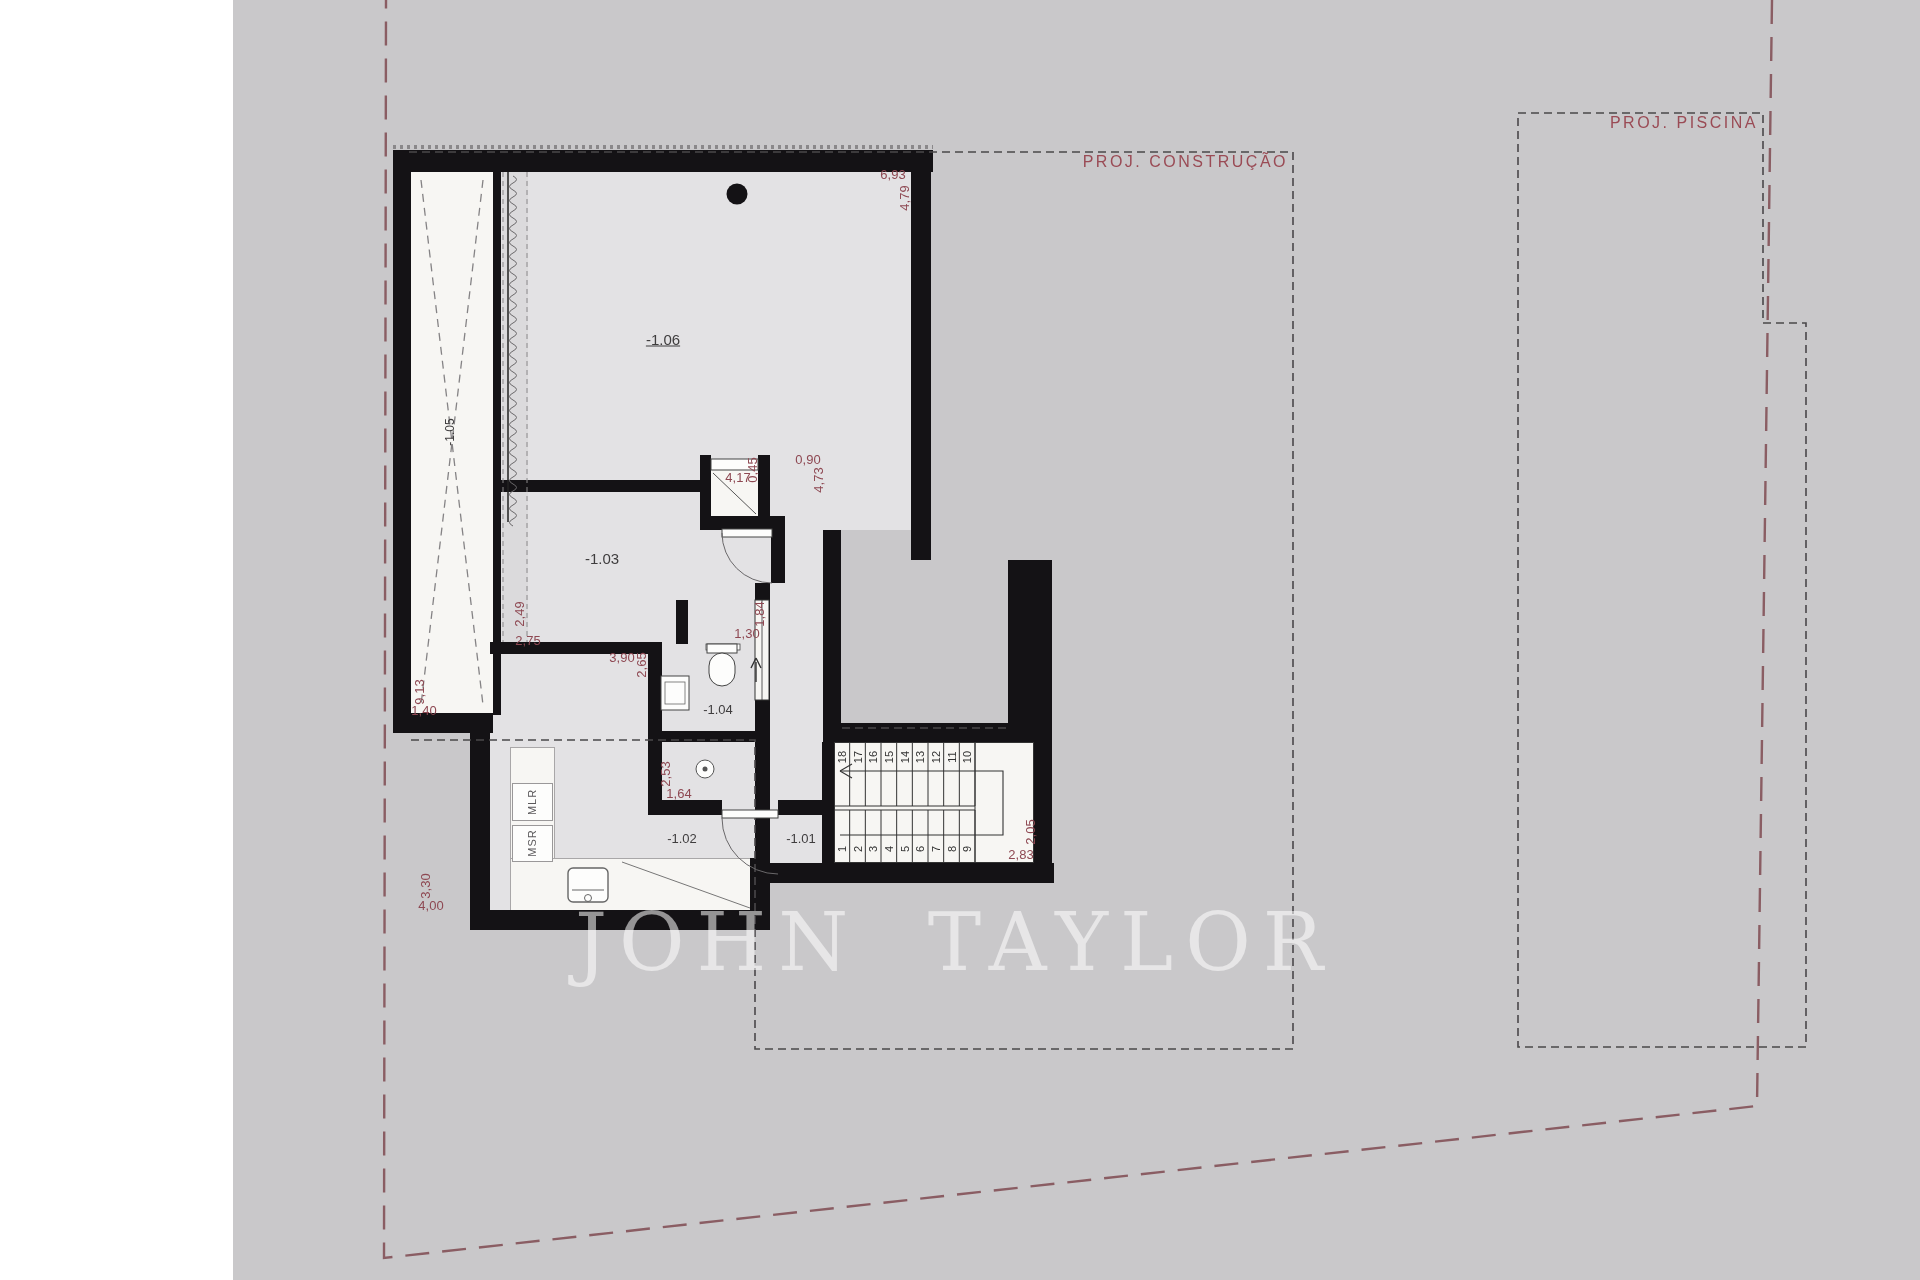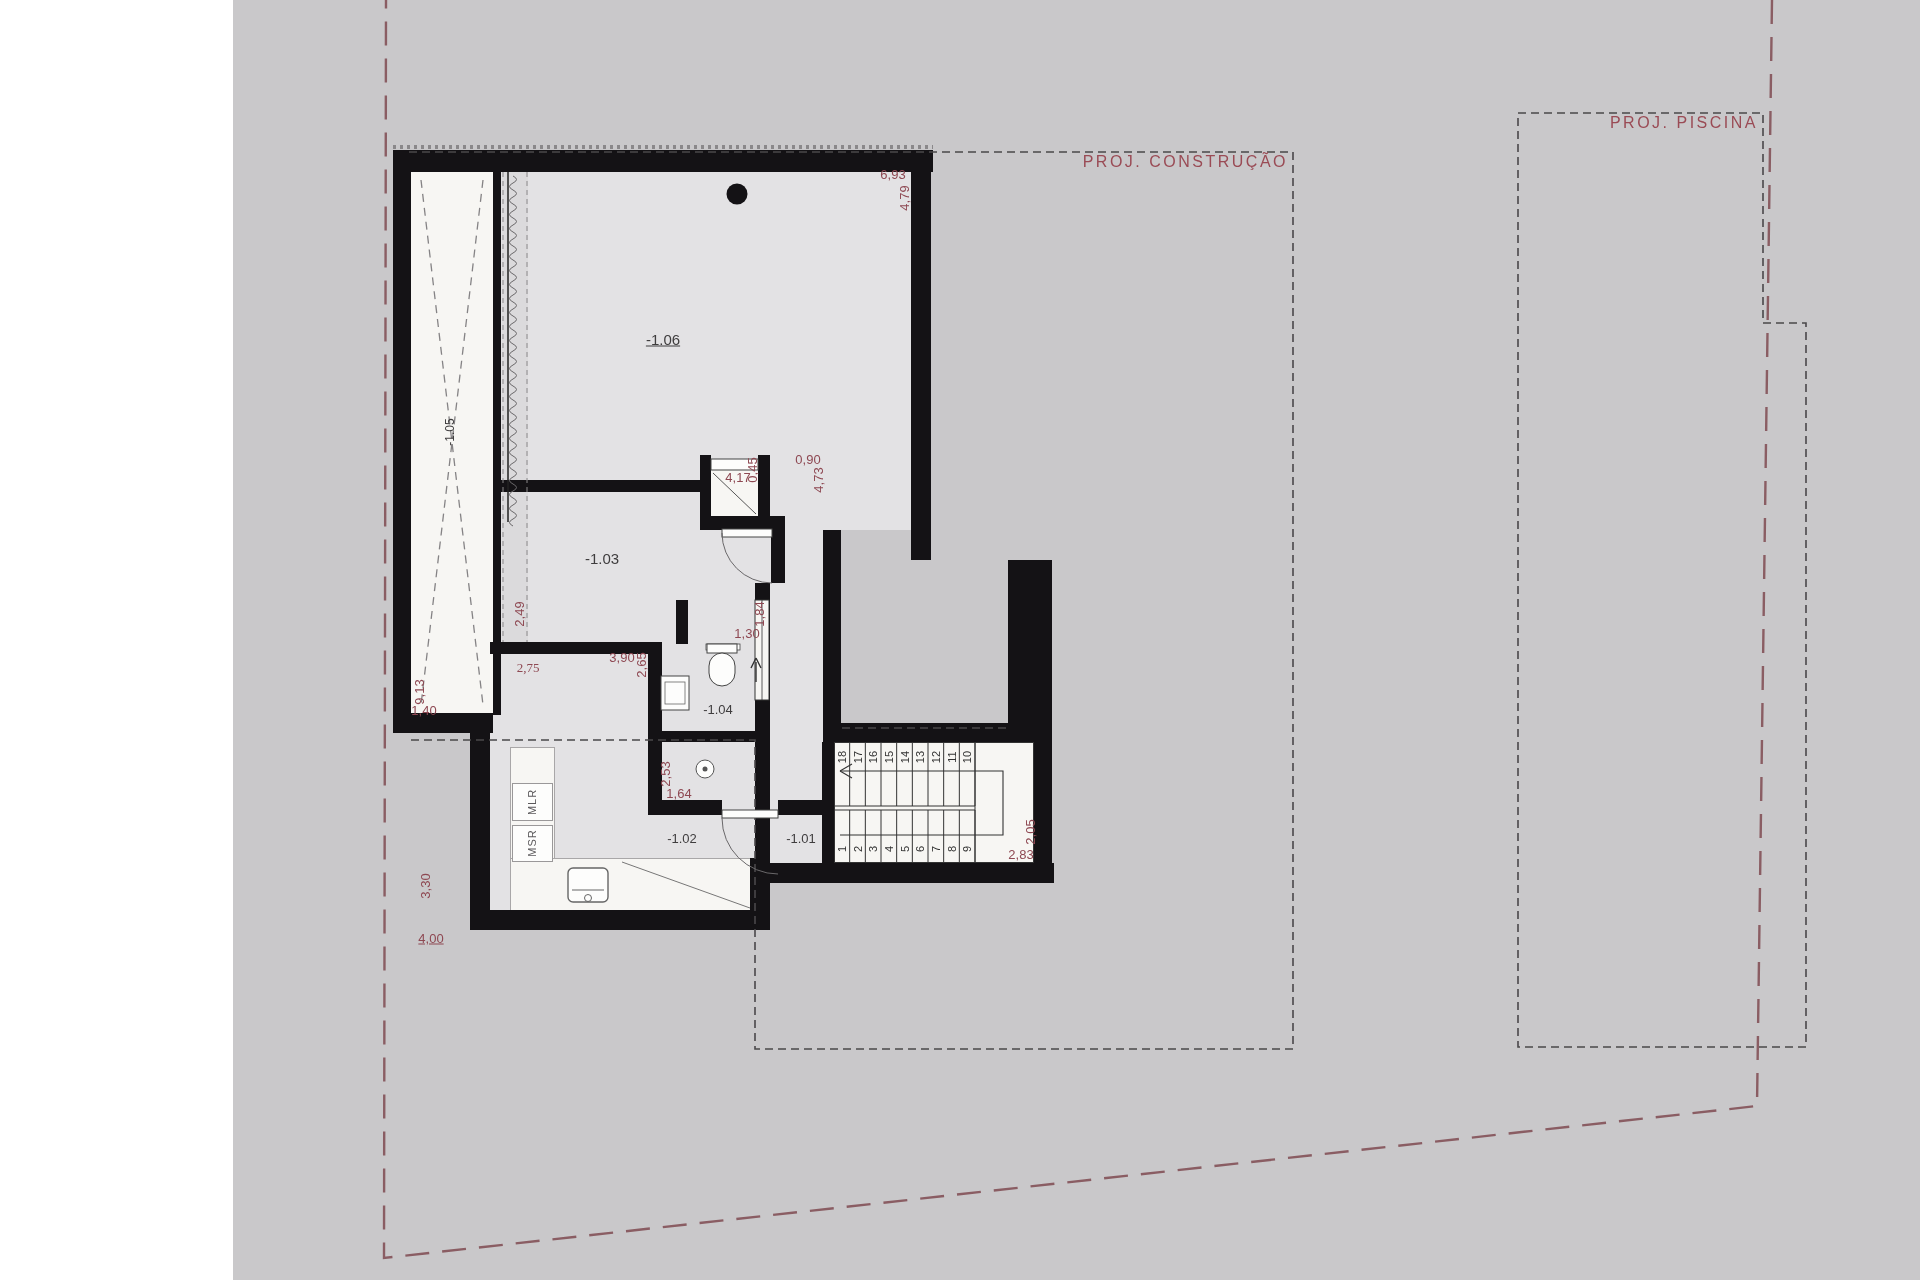--- a/index.html
+++ b/index.html
@@ -177,31 +177,31 @@
   <span class="appl" style="left:532px;top:802px;">MLR</span>
   <span class="appl" style="left:532px;top:843px;">MSR</span>
 
   <span class="dim" style="left:893px;top:174px;">6,93</span>
   <span class="dim v" style="left:904px;top:198px;">4,79</span>
   <span class="dim" style="left:738px;top:477px;">4,17</span>
   <span class="dim v" style="left:752px;top:470px;">0,45</span>
   <span class="dim" style="left:808px;top:459px;">0,90</span>
   <span class="dim v" style="left:818px;top:480px;">4,73</span>
   <span class="dim v" style="left:519px;top:614px;">2,49</span>
-  <span class="dim" style="left:528px;top:668px;font-family:Liberation Serif, serif;">2,75</span>
+  <span class="dim" style="left:528px;top:640px;">2,75</span>
   <span class="dim" style="left:622px;top:657px;">3,90</span>
   <span class="dim v" style="left:641px;top:665px;">2,65</span>
   <span class="dim v" style="left:759px;top:614px;">1,84</span>
   <span class="dim" style="left:747px;top:633px;">1,30</span>
   <span class="dim v" style="left:419px;top:692px;">9,13</span>
   <span class="dim" style="left:424px;top:710px;">1,40</span>
   <span class="dim v" style="left:665px;top:774px;">2,53</span>
   <span class="dim" style="left:671px;top:793px;margin-left:8px;">1,64</span>
   <span class="dim v" style="left:425px;top:886px;">3,30</span>
-  <span class="dim" style="left:431px;top:938px;text-decoration:underline;">4,00</span>
+  <span class="dim" style="left:431px;top:905px;">4,00</span>
   <span class="dim v" style="left:1030px;top:832px;">2,05</span>
   <span class="dim" style="left:1021px;top:854px;">2,83</span>
 
   <div id="stair-nums">
       <span class="stair-num" style="left: 841.833px; top: 757px;">18</span>
       <span class="stair-num" style="left: 857.5px; top: 757px;">17</span>
       <span class="stair-num" style="left: 873.167px; top: 757px;">16</span>
       <span class="stair-num" style="left: 888.833px; top: 757px;">15</span>
       <span class="stair-num" style="left: 904.5px; top: 757px;">14</span>
       <span class="stair-num" style="left: 920.167px; top: 757px;">13</span>
@@ -212,14 +212,15 @@
       <span class="stair-num" style="left: 857.5px; top: 849px;">2</span>
       <span class="stair-num" style="left: 873.167px; top: 849px;">3</span>
       <span class="stair-num" style="left: 888.833px; top: 849px;">4</span>
       <span class="stair-num" style="left: 904.5px; top: 849px;">5</span>
       <span class="stair-num" style="left: 920.167px; top: 849px;">6</span>
       <span class="stair-num" style="left: 935.833px; top: 849px;">7</span>
       <span class="stair-num" style="left: 951.5px; top: 849px;">8</span>
       <span class="stair-num" style="left: 967.167px; top: 849px;">9</span>
     </div>
 
+  <div id="wm-title">JOHN TAYLOR</div>
 
 </div>
 
 </body></html>

